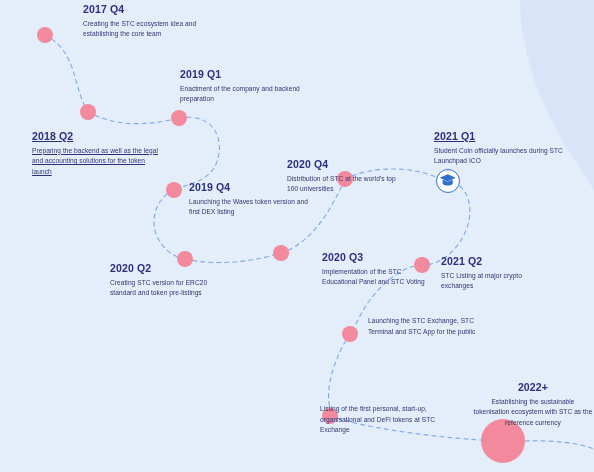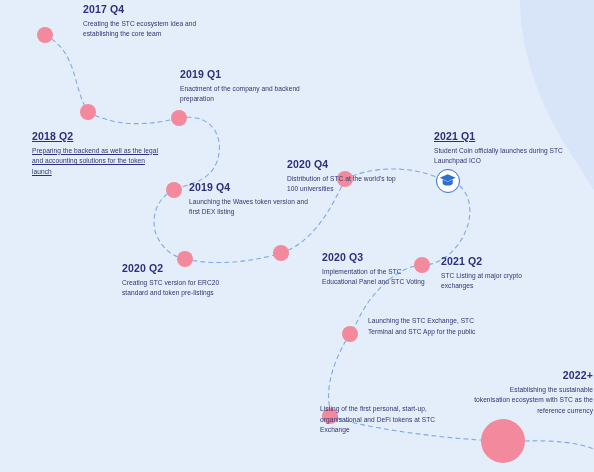--- a/index.html
+++ b/index.html
@@ -118,21 +118,21 @@
         <div class="ms-desc" style="color: rgb(47, 53, 112);">Preparing the backend as well as the legal and accounting solutions for the token launch</div>
       </div>
       <div class="milestone" style="left: 180px; top: 69px; width: 124px; text-align: left;">
         <div class="ms-title" style="color: rgb(43, 47, 125);">2019 Q1</div>
         <div class="ms-desc" style="color: rgb(47, 53, 112);">Enactment of the company and backend preparation</div>
       </div>
       <div class="milestone" style="left: 189px; top: 182px; width: 120px; text-align: left;">
         <div class="ms-title" style="color: rgb(43, 47, 125);">2019 Q4</div>
         <div class="ms-desc" style="color: rgb(47, 53, 112);">Launching the Waves token version and first DEX listing</div>
       </div>
-      <div class="milestone" style="left: 110px; top: 263px; width: 112px; text-align: left; margin-left: 12px;">
+      <div class="milestone" style="left: 110px; top: 263px; width: 112px; text-align: left;">
         <div class="ms-title" style="color: rgb(43, 47, 125);">2020 Q2</div>
         <div class="ms-desc" style="color: rgb(47, 53, 112);">Creating STC version for ERC20 standard and token pre-listings</div>
       </div>
       <div class="milestone" style="left: 322px; top: 243px; width: 112px; text-align: left; margin-top: 9px;">
         <div class="ms-title" style="color: rgb(43, 47, 125);">2020 Q3</div>
         <div class="ms-desc" style="color: rgb(47, 53, 112);">Implementation of the STC Educational Panel and STC Voting</div>
       </div>
       <div class="milestone" style="left: 287px; top: 131px; width: 118px; text-align: left; margin-top: 28px;">
         <div class="ms-title" style="color: rgb(43, 47, 125);">2020 Q4</div>
         <div class="ms-desc" style="color: rgb(47, 53, 112);">Distribution of STC at the world's top 100 universities</div>
@@ -144,19 +144,19 @@
       <div class="milestone" style="left: 441px; top: 256px; width: 112px; text-align: left;">
         <div class="ms-title" style="color: rgb(43, 47, 125);">2021 Q2</div>
         <div class="ms-desc" style="color: rgb(47, 53, 112);">STC Listing at major crypto exchanges</div>
       </div>
       <div class="milestone" style="left: 368px; top: 316px; width: 116px; text-align: left;">
         <div class="ms-desc" style="color: rgb(47, 53, 112);">Launching the STC Exchange, STC Terminal and STC App for the public</div>
       </div>
       <div class="milestone" style="left: 320px; top: 404px; width: 128px; text-align: left;">
         <div class="ms-desc" style="color: rgb(47, 53, 112);">Listing of the first personal, start-up, organisational and DeFi tokens at STC Exchange</div>
       </div>
-      <div class="milestone" style="left: 473px; top: 370px; width: 120px; text-align: right;">
+      <div class="milestone" style="left: 473px; top: 382px; width: 120px; text-align: center;">
         <div class="ms-title" style="color: rgb(43, 47, 125);">2022+</div>
         <div class="ms-desc" style="color: rgb(47, 53, 112);">Establishing the sustainable tokenisation ecosystem with STC as the reference currency</div>
       </div>
     </div>
 
 </div>
 
 </body></html>

